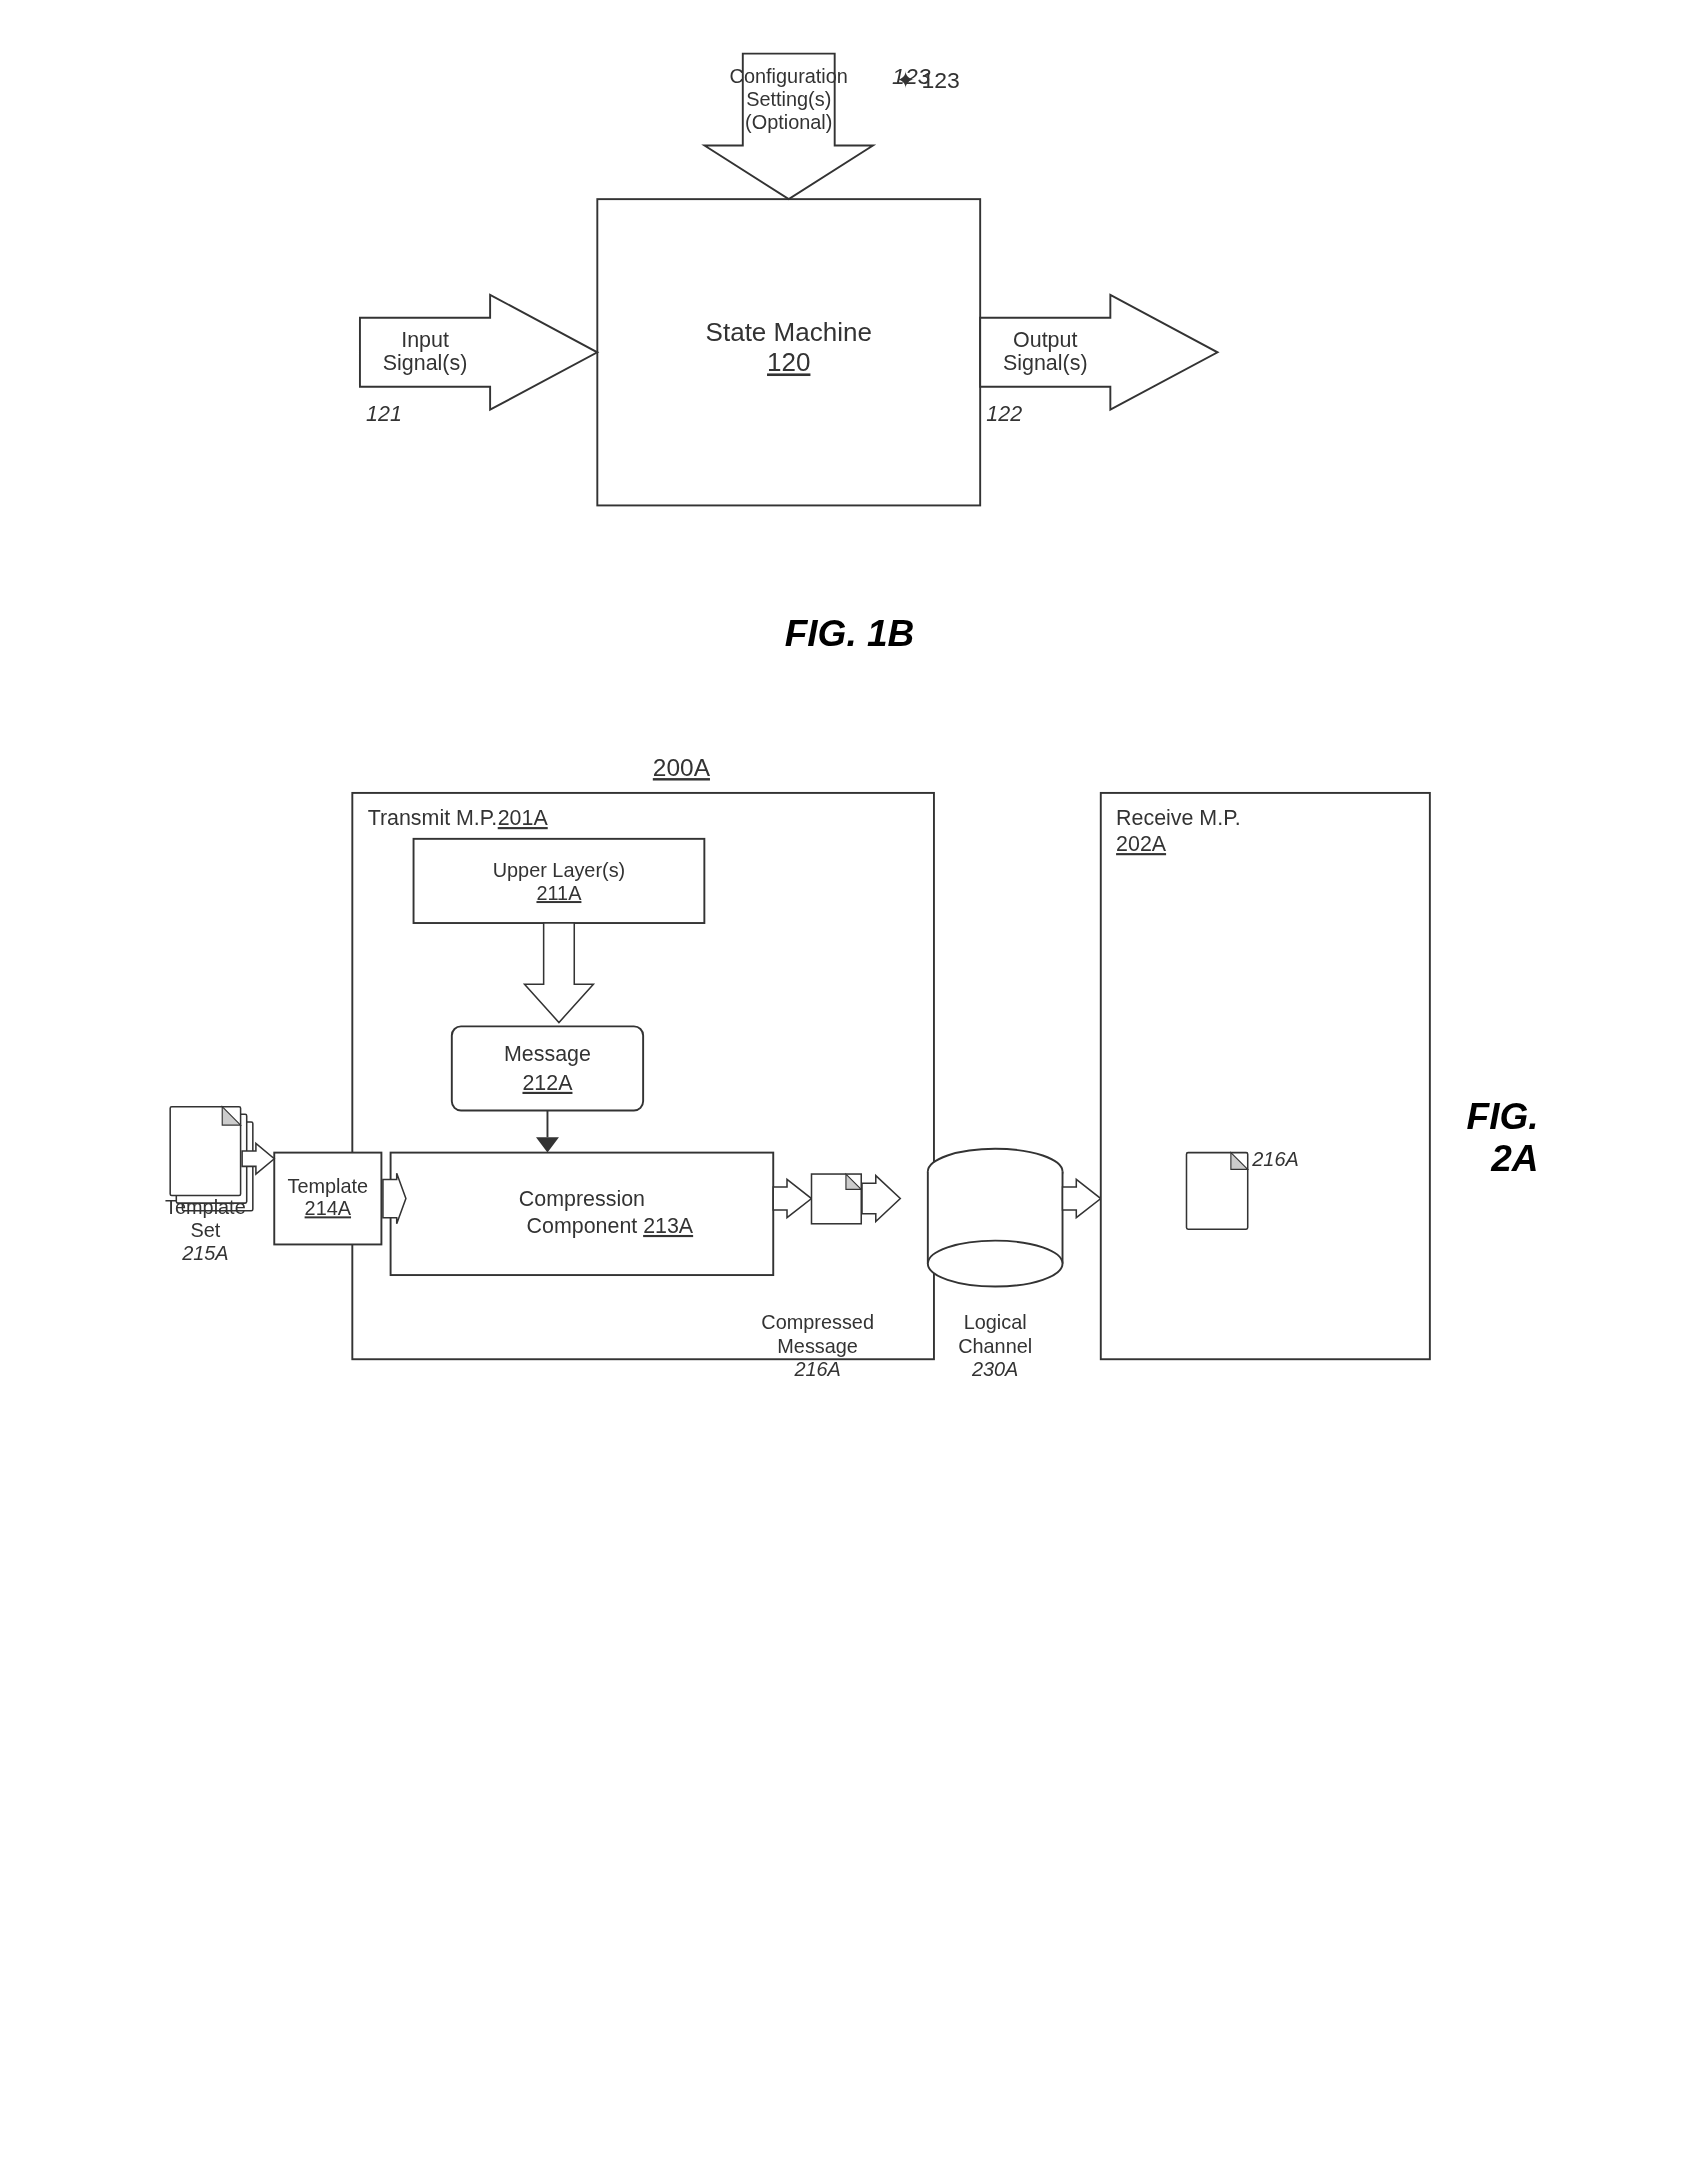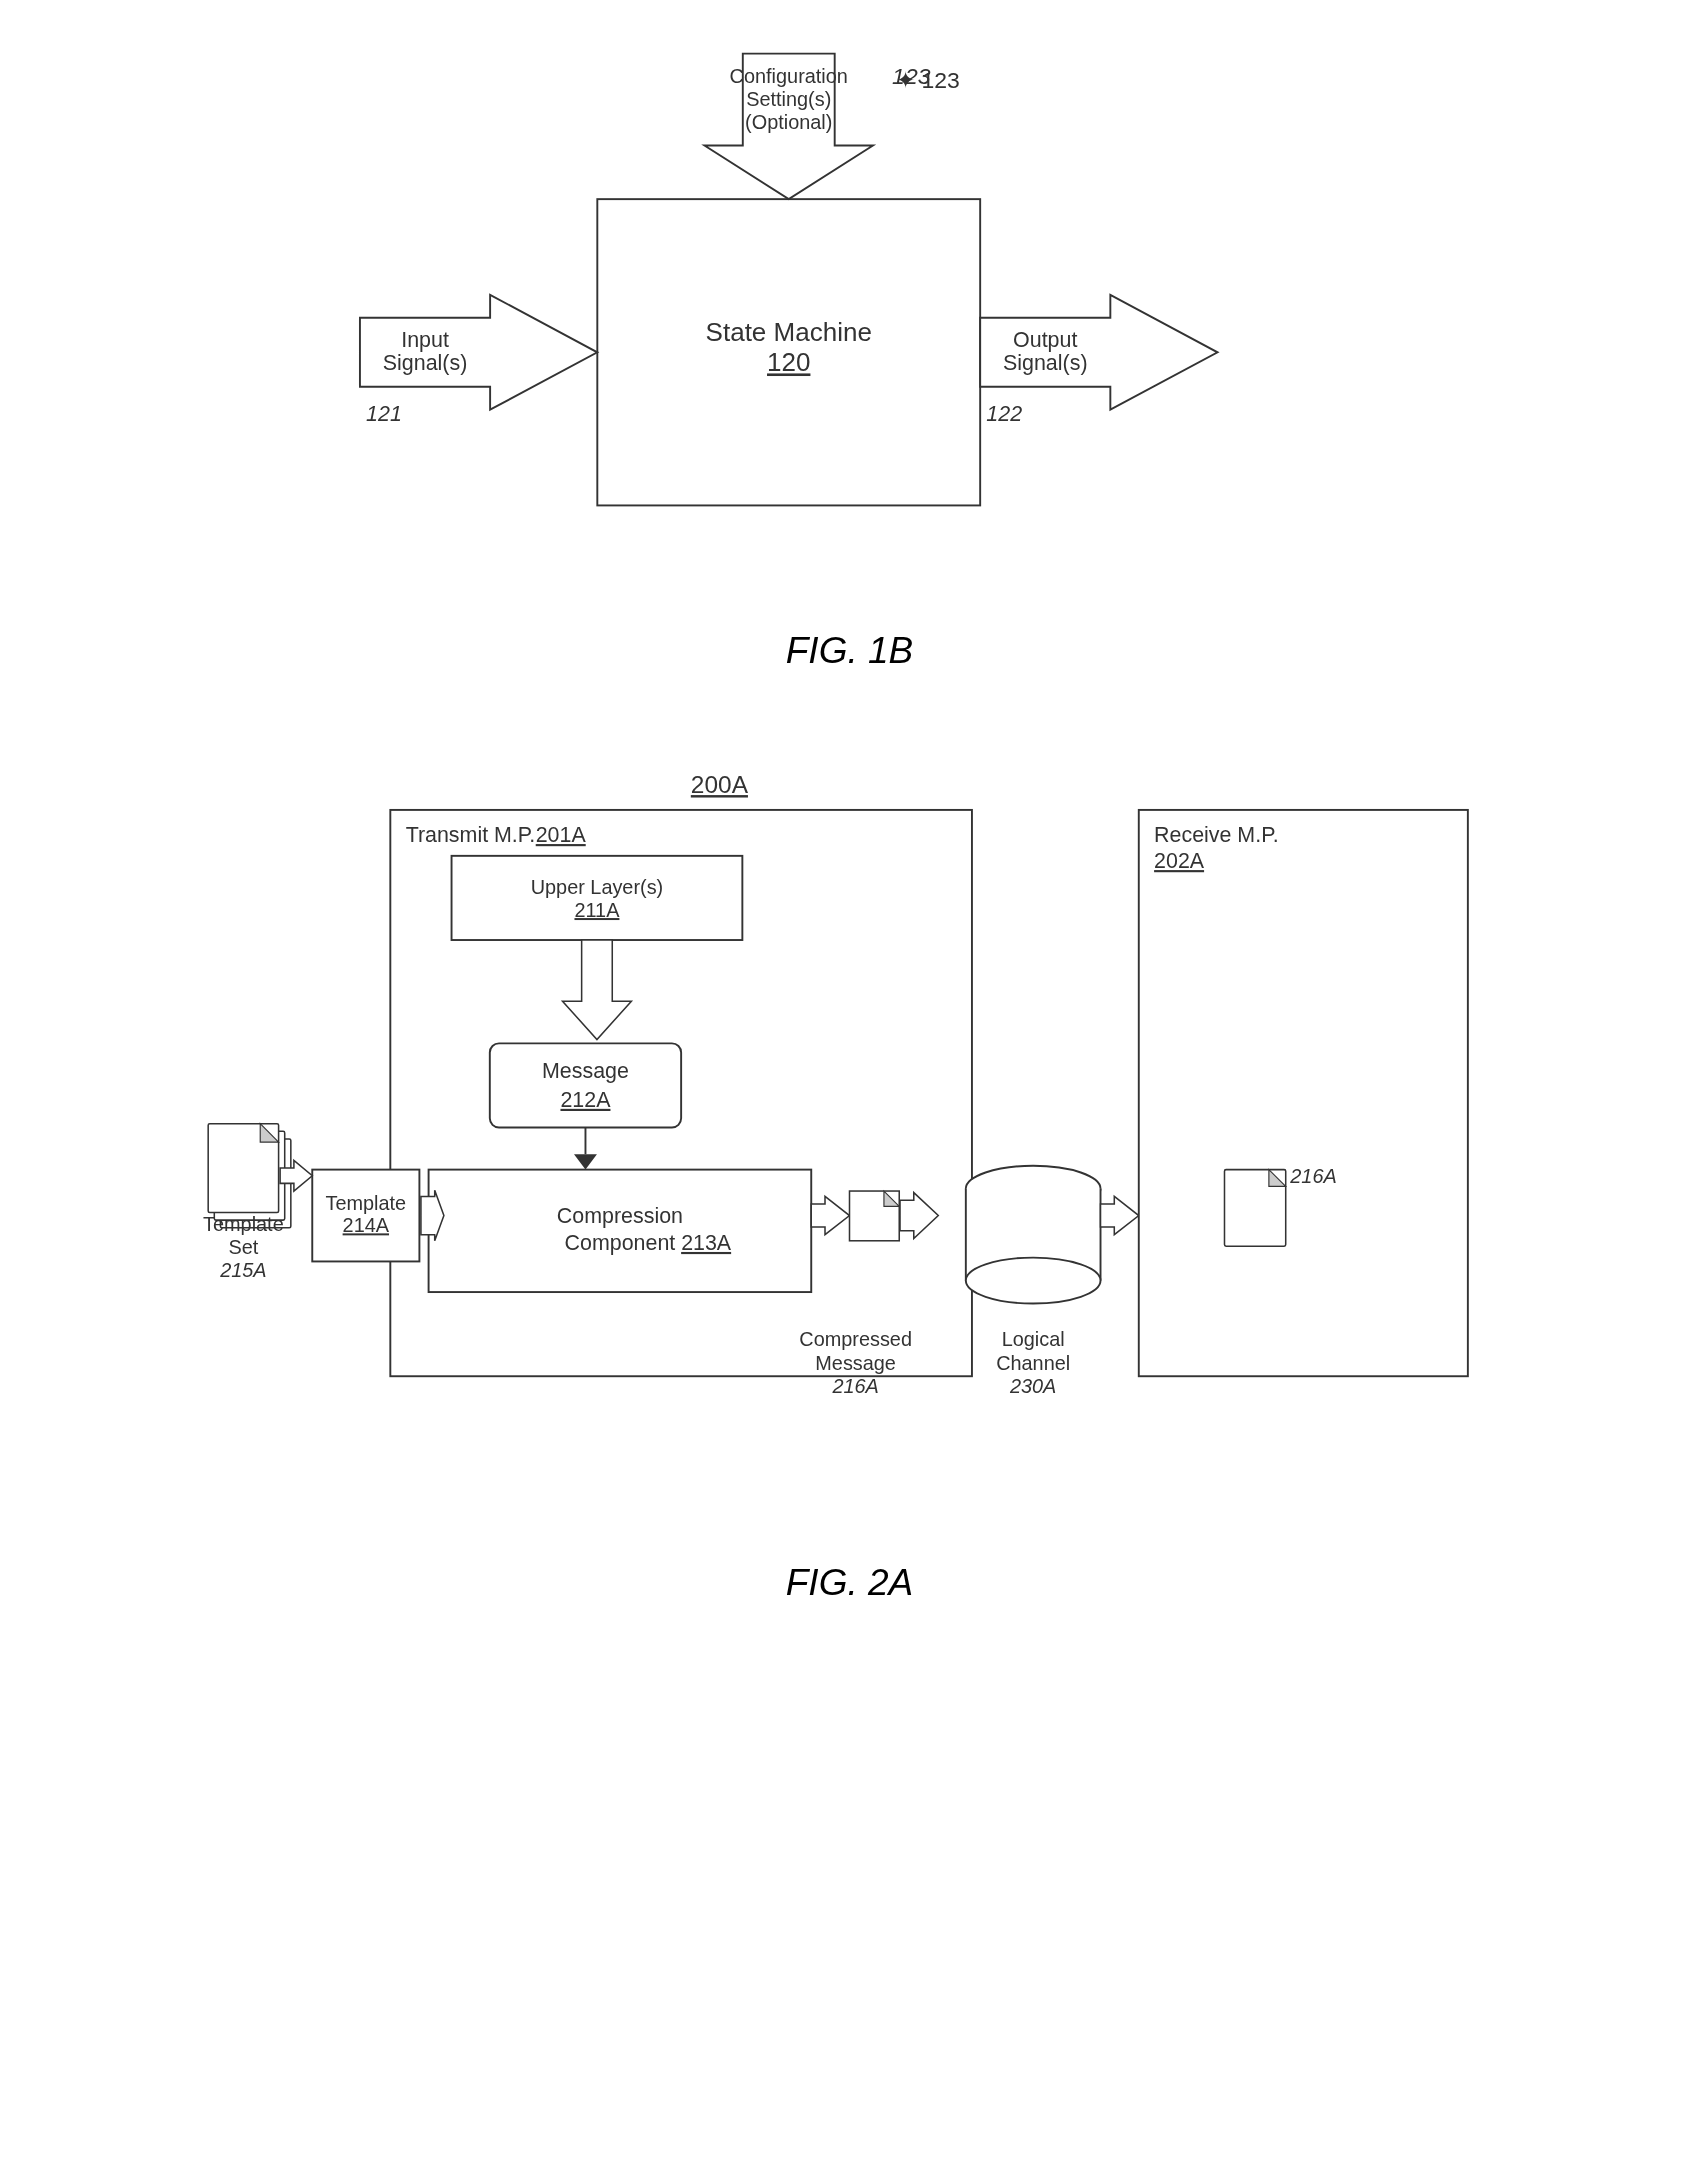--- a/index.html
+++ b/index.html
@@ -26,31 +26,30 @@
 
     .fig1b-diagram {
       position: relative;
       width: 1072px;
       height: 536px;
     }
 
     .fig-caption {
       font-size: 37px;
       font-style: italic;
-      font-weight: normal;
-      margin-top: 48px;
+      font-weight: bold;
+      margin-top: 31px;
       text-align: right;
     }
 
     
     .fig2a-container {
       width: 100%;
       max-width: 1378px;
       display: flex;
-      flex-direction: column;
       align-items: center;
       margin-top: 31px;
     }
 
     .fig2a-diagram {
       position: relative;
       width: 1301px;
       height: 750px;
     }
   </style>

